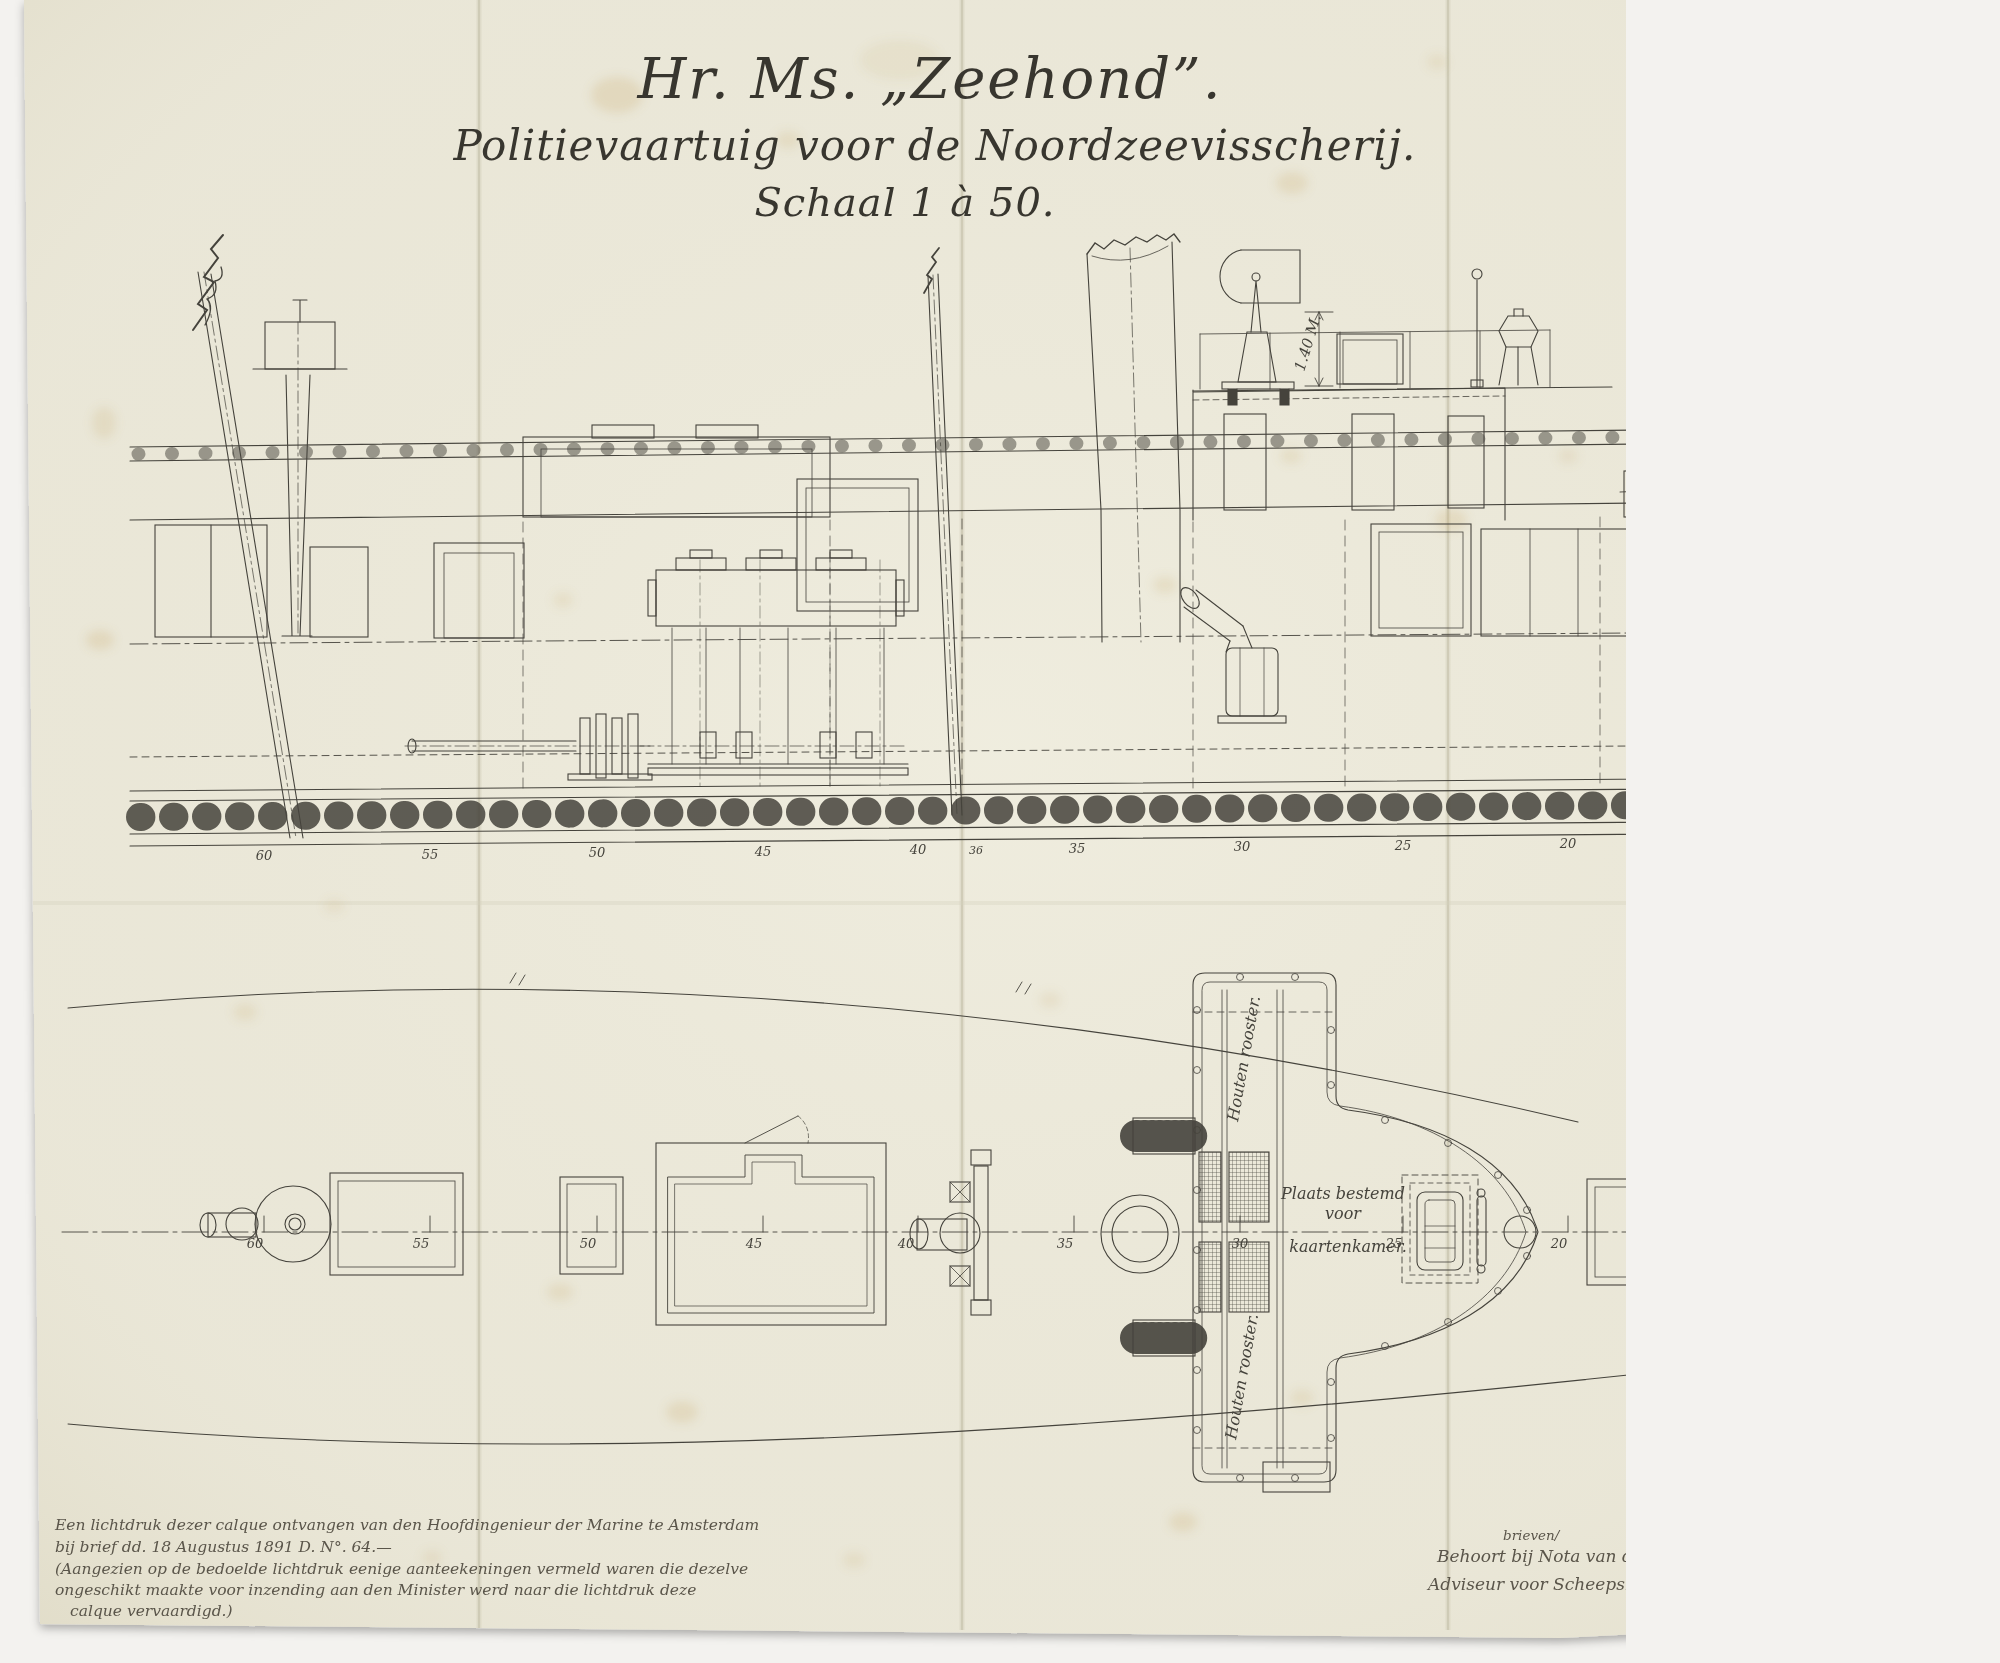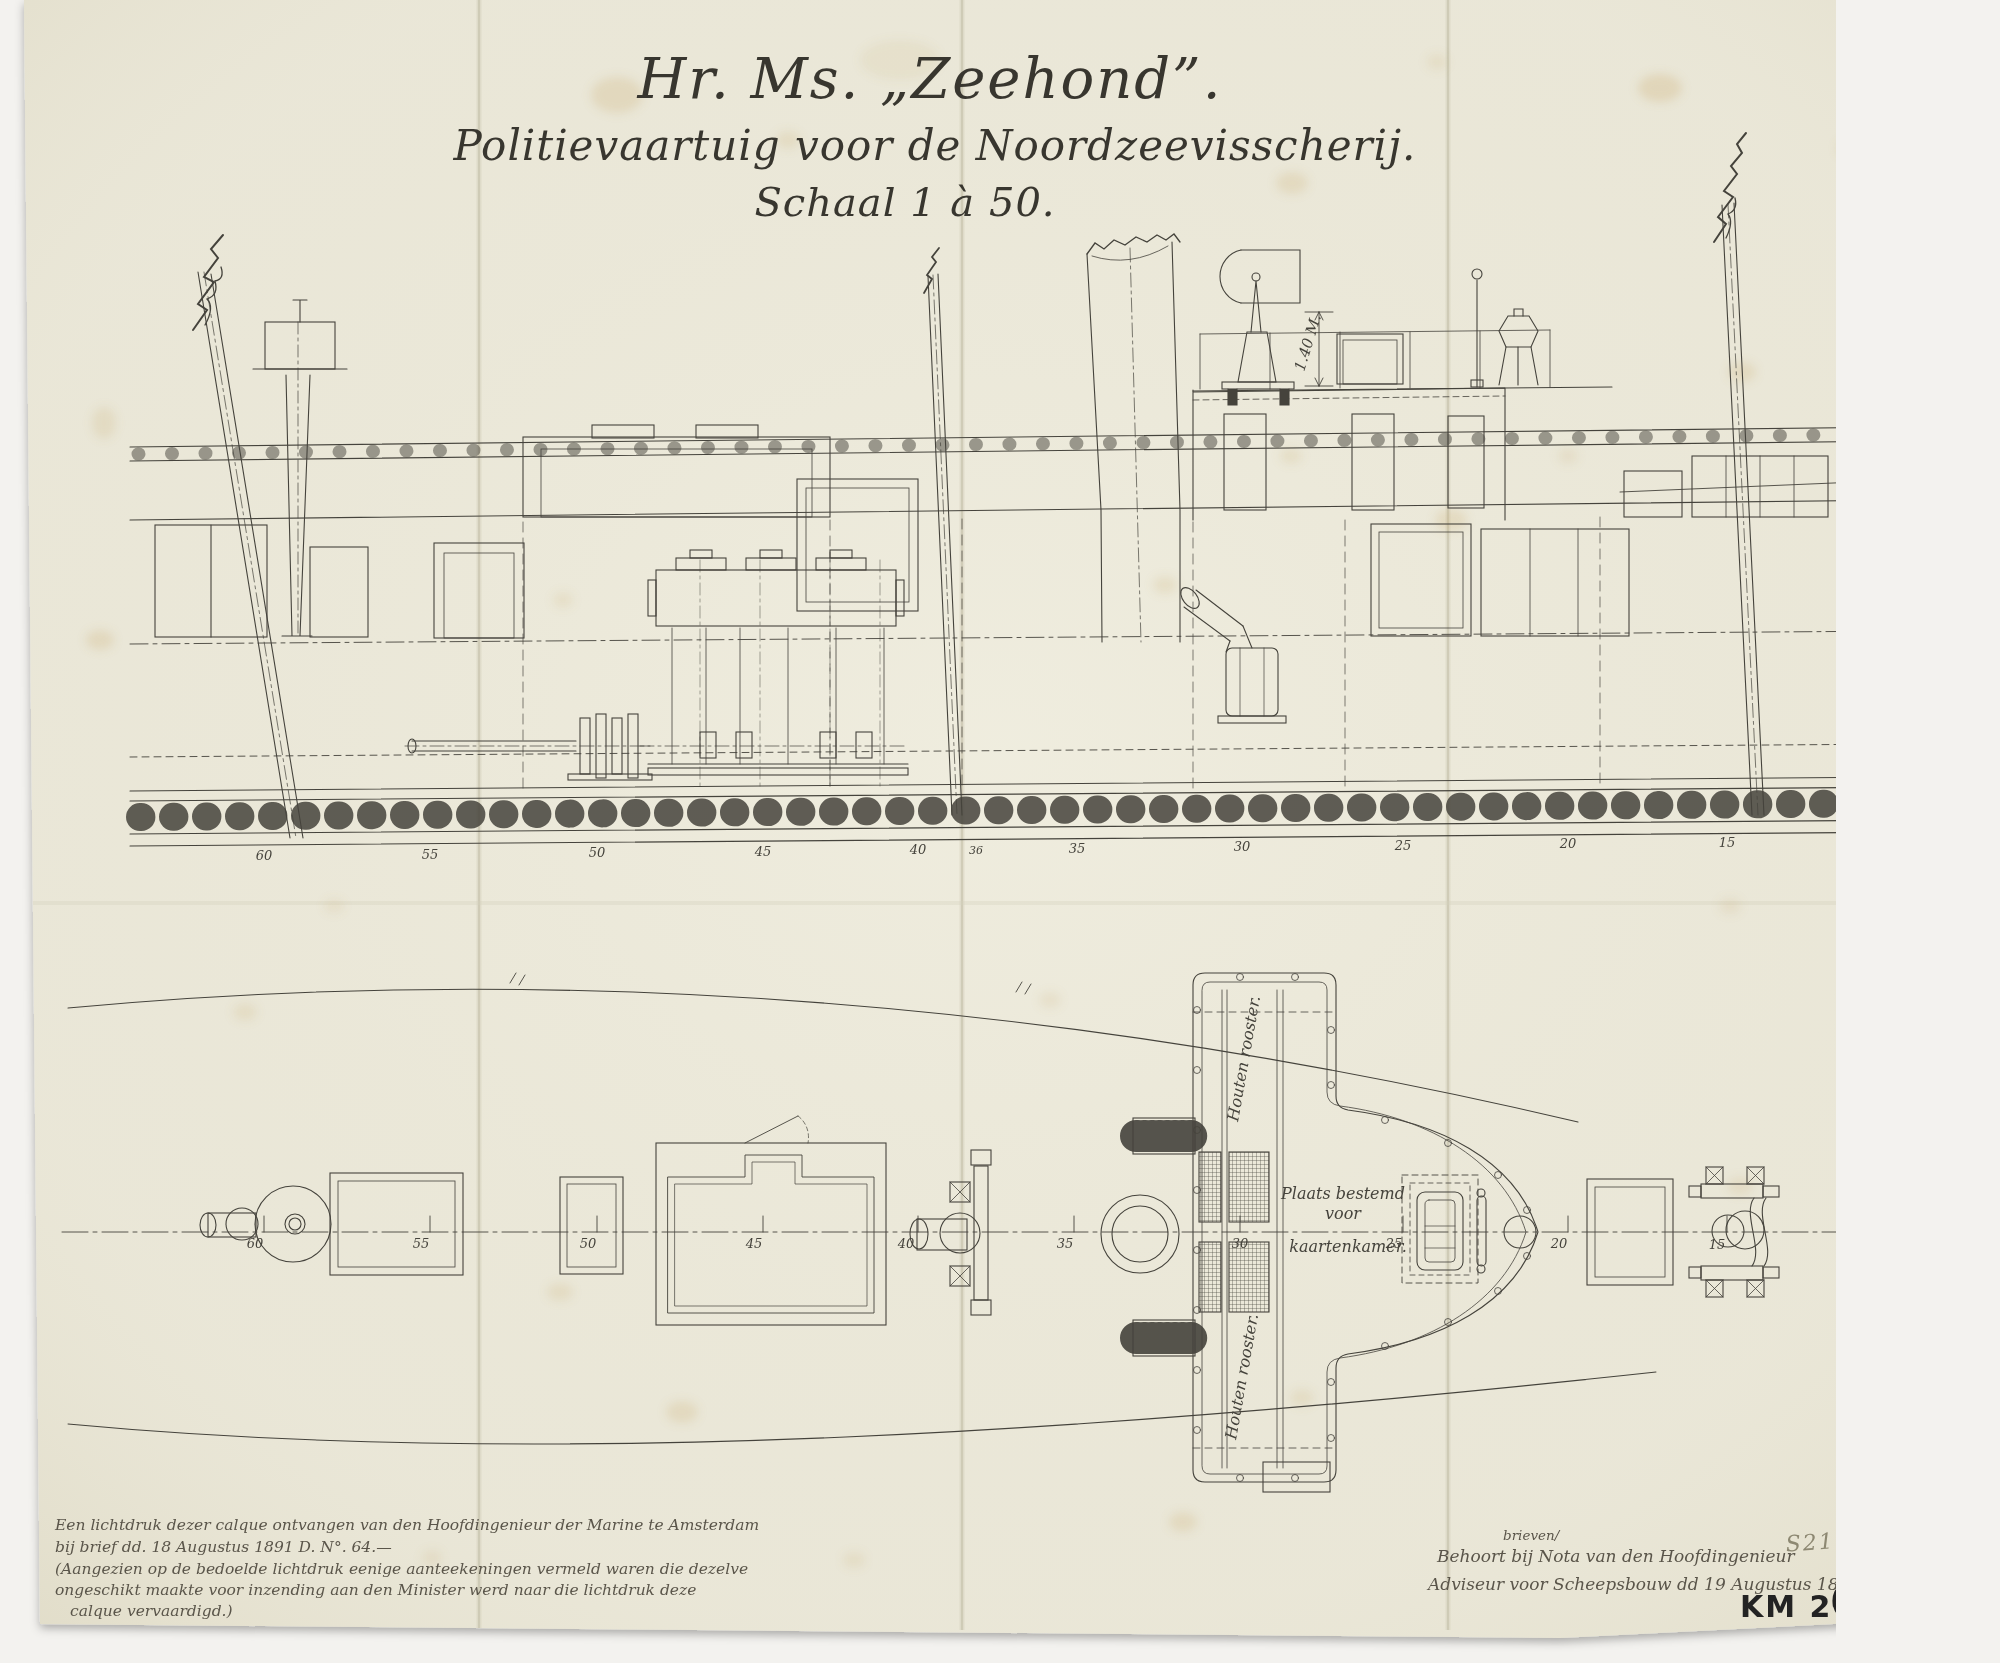--- a/index.html
+++ b/index.html
@@ -1,16 +1,16 @@
 <!DOCTYPE html>
 <html><head>
 <meta charset="utf-8">
 <style>
   html,body{margin:0;padding:0;background:#f3f2ef;}
-  .stage{position:relative;width:1836px;height:1663px;overflow:hidden;background:#f3f2ef;}
+  .stage{position:relative;width:1626px;height:1663px;overflow:hidden;background:#f3f2ef;}
   svg{position:absolute;left:0;top:0;}
   text{user-select:none;}
   .script-lg{font:italic 56px "DejaVu Serif",serif;fill:#38362f;letter-spacing:2px;}
   .script-md{font:italic 42px "DejaVu Serif",serif;fill:#38362f;letter-spacing:1px;}
   .script-sm{font:italic 40px "DejaVu Serif",serif;fill:#38362f;letter-spacing:1px;}
   .note{font:italic 15.5px "DejaVu Serif",serif;fill:#5a554a;}
   .note-r{font:italic 17px "DejaVu Serif",serif;fill:#5a554a;}
   .note-ins{font:italic 13.5px "DejaVu Serif",serif;fill:#5a554a;}
   .framenum{font:italic 13px "DejaVu Serif",serif;fill:#45433c;}
   .framenum-sm{font:italic 11px "DejaVu Serif",serif;fill:#45433c;}

